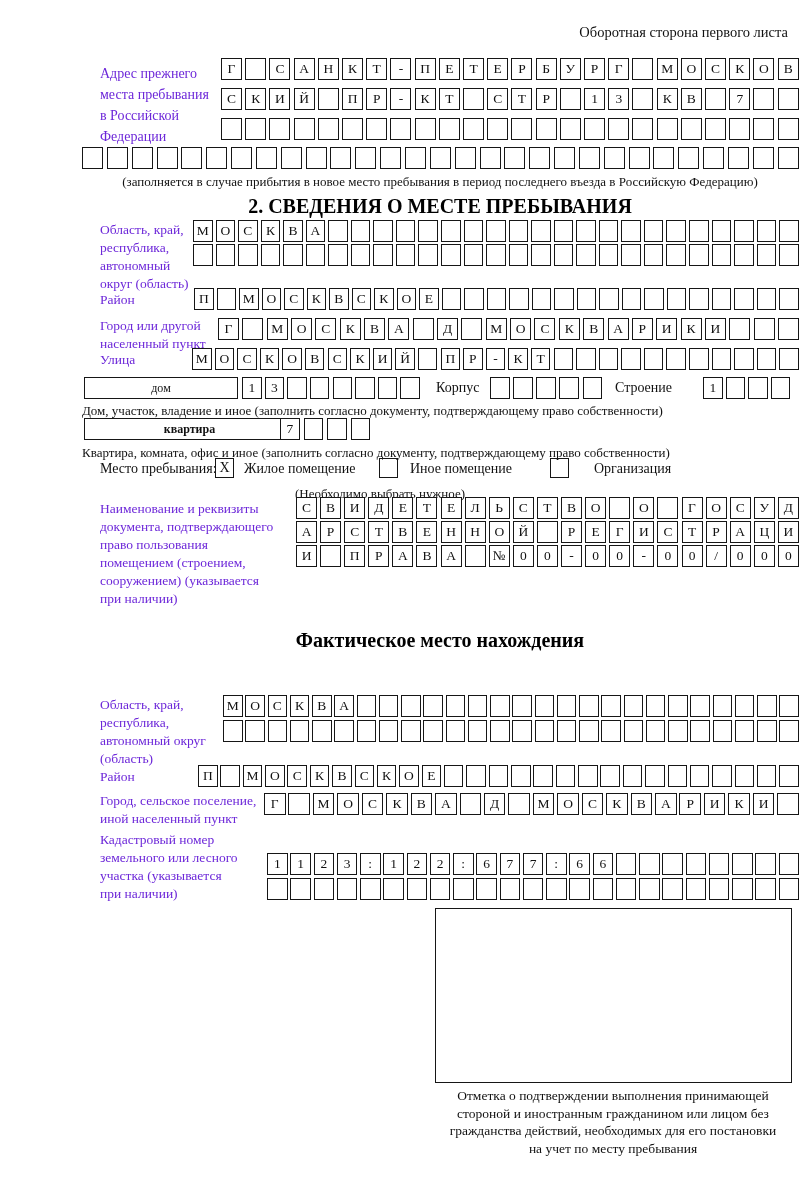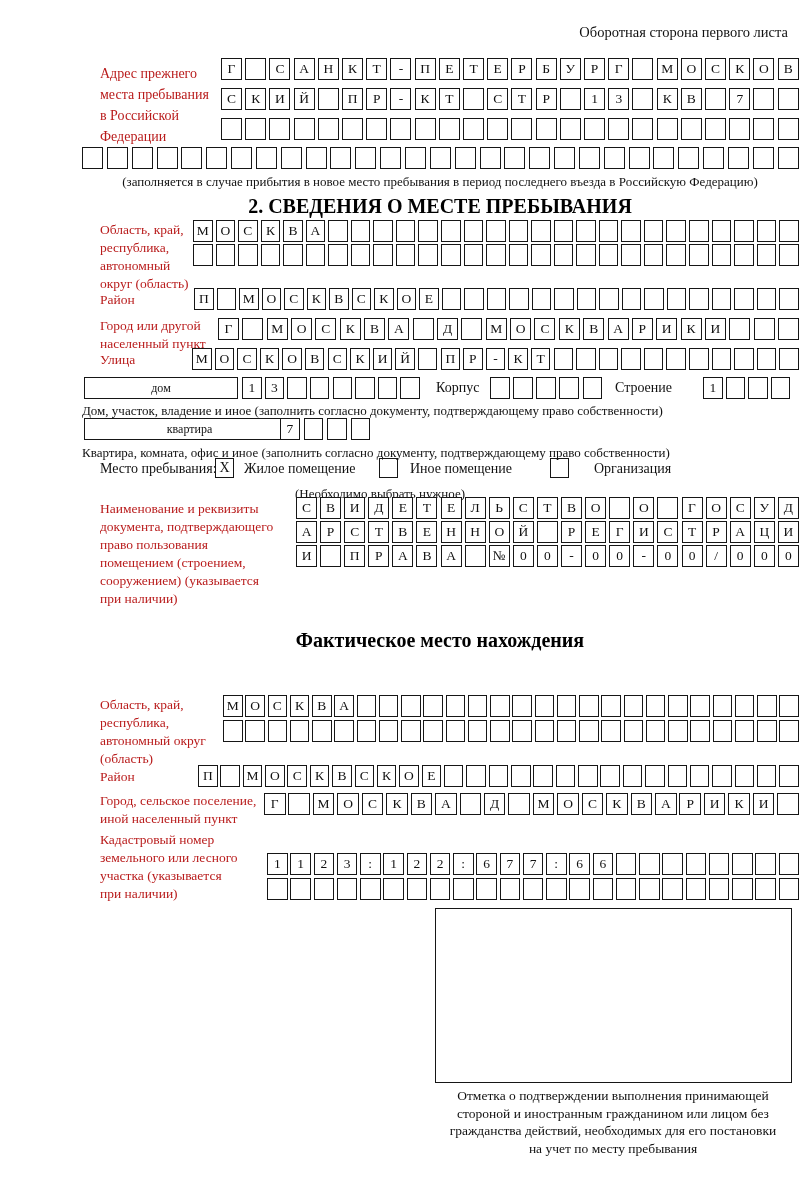--- a/index.html
+++ b/index.html
@@ -1,19 +1,19 @@
 <!DOCTYPE html>
 <html><head>
 <meta charset="utf-8">
 <style>
   html,body{margin:0;padding:0;background:#fff;}
   .page{position:relative;width:800px;height:1180px;background:#fff;
         font-family:"Liberation Serif",serif;color:#111;overflow:hidden;margin-left:40px;}
   .abs{position:absolute;}
-  .lbl{position:absolute;font-size:13.5px;line-height:18px;white-space:pre-line;color:#b91c1c;}
+  .lbl{position:absolute;font-size:13.5px;line-height:18px;white-space:pre-line;color:#6d28d9;}
   .cellrow{position:absolute;display:flex;justify-content:space-between;height:22px;}
   .cell{box-sizing:border-box;height:22px;border:1.6px solid #161616;background:#fff;
         display:flex;align-items:center;justify-content:center;
         font-size:13.5px;font-family:"Liberation Serif",serif;color:#111;}
   .cw21 .cell{width:21px;}
   .cw195 .cell{width:19.5px;}
   .cw215 .cell{width:21.5px;}
   .cw205 .cell{width:20.5px;}
   .notetext{position:absolute;font-size:13px;color:#111;}
   .center{text-align:center;}
@@ -323,21 +323,21 @@
     </div>
   <div class="inline-lbl" style="top:380px;left:575px;">Строение</div>
   <div class="cellrow cw195" style="top:377px;left:663px;width:87px;">
       <span class="cell">1</span>
       <span class="cell"></span>
       <span class="cell"></span>
       <span class="cell"></span>
     </div>
   <div class="notetext" style="top:403px;left:42px;">Дом, участок, владение и иное (заполнить согласно документу, подтверждающему право собственности)</div>
 
-  <div class="wbox" style="top:418px;left:44px;width:211px;height:22px;">квартира</div>
+  <div class="wbox" style="top:418px;left:44px;width:211px;height:22px;font-weight:bold;">квартира</div>
   <div class="cellrow cw195" style="top:418px;left:240px;width:90px;">
       <span class="cell">7</span>
       <span class="cell"></span>
       <span class="cell"></span>
       <span class="cell"></span>
     </div>
   <div class="notetext" style="top:445px;left:42px;">Квартира, комната, офис и иное (заполнить согласно документу, подтверждающему право собственности)</div>
 
   <div class="inline-lbl" style="top:461px;left:60px;">Место пребывания:</div>
   <div class="chk" style="top:458px;left:175px;">X</div>

